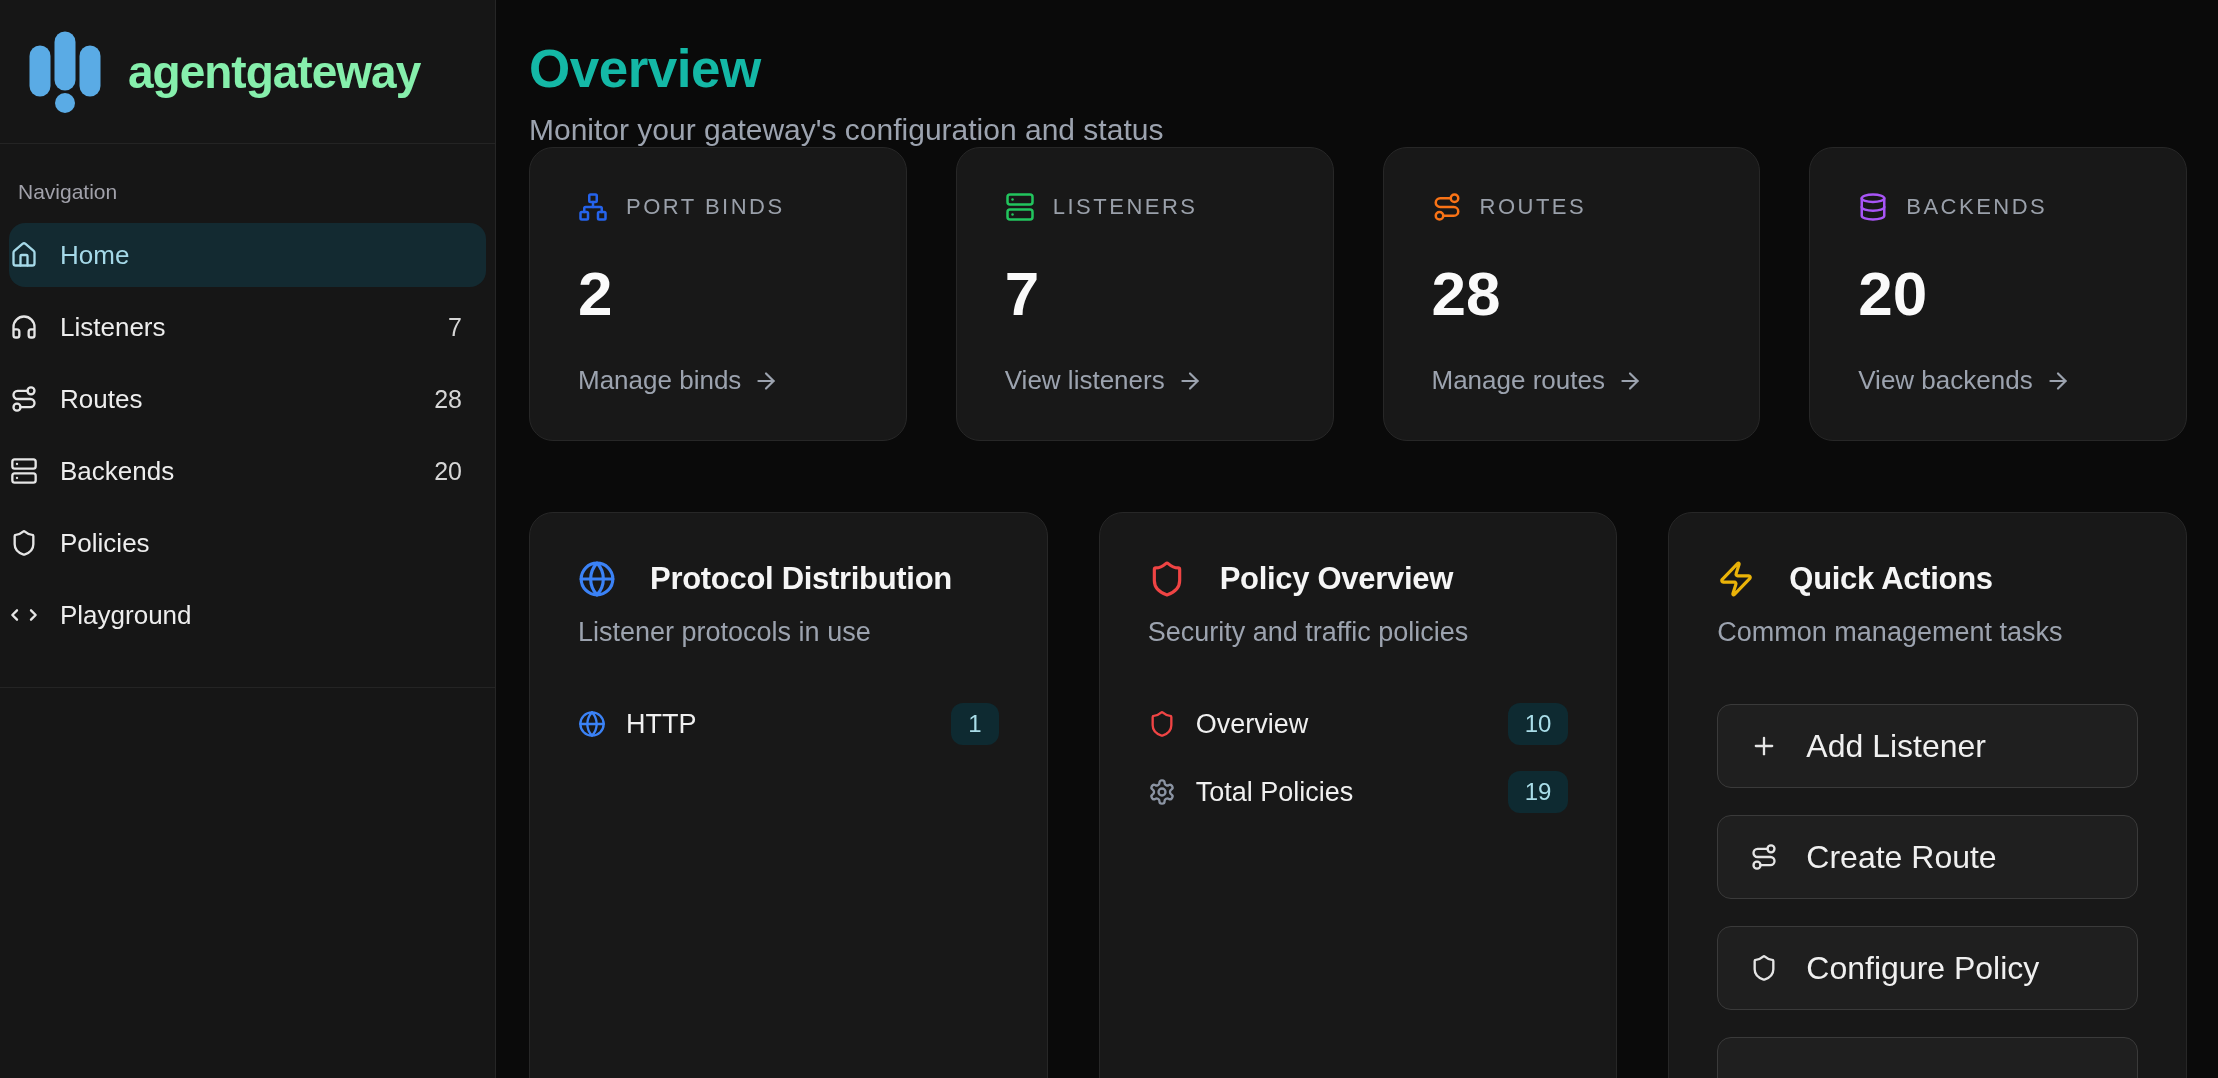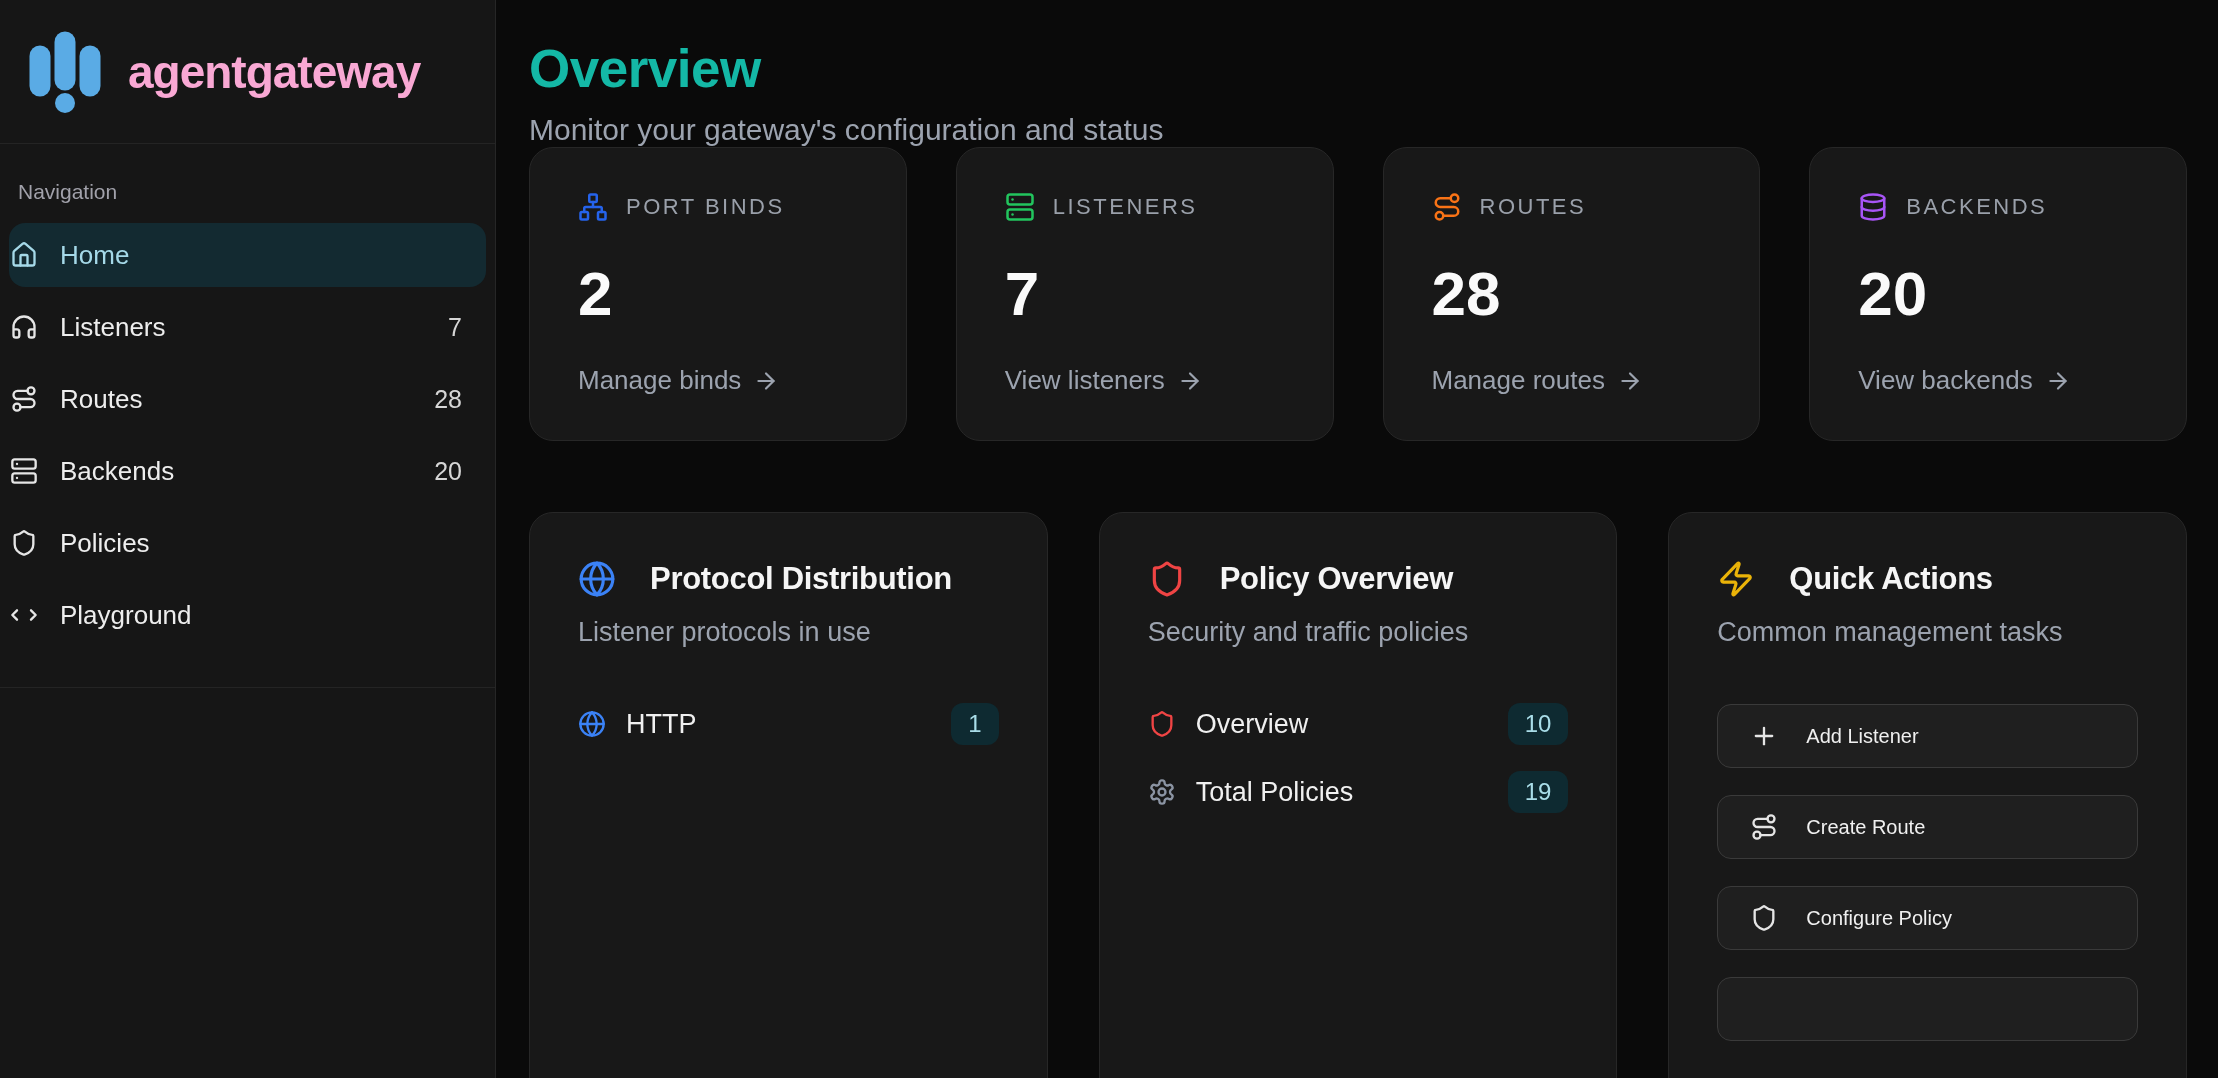--- a/index.html
+++ b/index.html
@@ -27,21 +27,21 @@
     display: flex;
     align-items: center;
     gap: 26px;
     padding: 0 28px;
     cursor: pointer;
   }
   .logo-mark { width: 74px; height: 84px; }
   .logo-text {
     font-size: 46px;
     font-weight: 700;
-    color: #f9a8d4;
+    color: #86efac;
     letter-spacing: -1px;
   }
   .nav { padding: 36px 9px 0 9px; }
   .nav-label {
     color: #a1a1aa;
     font-size: 21px;
     line-height: 24px;
     margin: 0 0 19px 9px;
     font-weight: 400;
   }
@@ -161,31 +161,31 @@
     color: #a9dde8;
     font-size: 24px;
     border-radius: 12px;
     padding: 7px 17px;
     min-width: 24px;
     text-align: center;
   }
 
   .action-btn {
     width: 100%;
-    height: 64px;
+    height: 84px;
     margin-bottom: 27px;
     background: #1f1f1f;
     border: 1.5px solid #3a3a3a;
     border-radius: 14px;
     display: flex;
     align-items: center;
     gap: 28px;
     padding: 0 32px;
     color: #f0f0f0;
-    font-size: 20px;
+    font-size: 32px;
     font-weight: 400;
     font-family: inherit;
     cursor: pointer;
   }
   .btn-icon { width: 28px; height: 28px; display: inline-flex; color: #e5e5e5; }
   .btn-icon svg { width: 28px; height: 28px; }
 
   
   .c-royal  { color: #2563eb; }
   .c-green  { color: #22c55e; }

